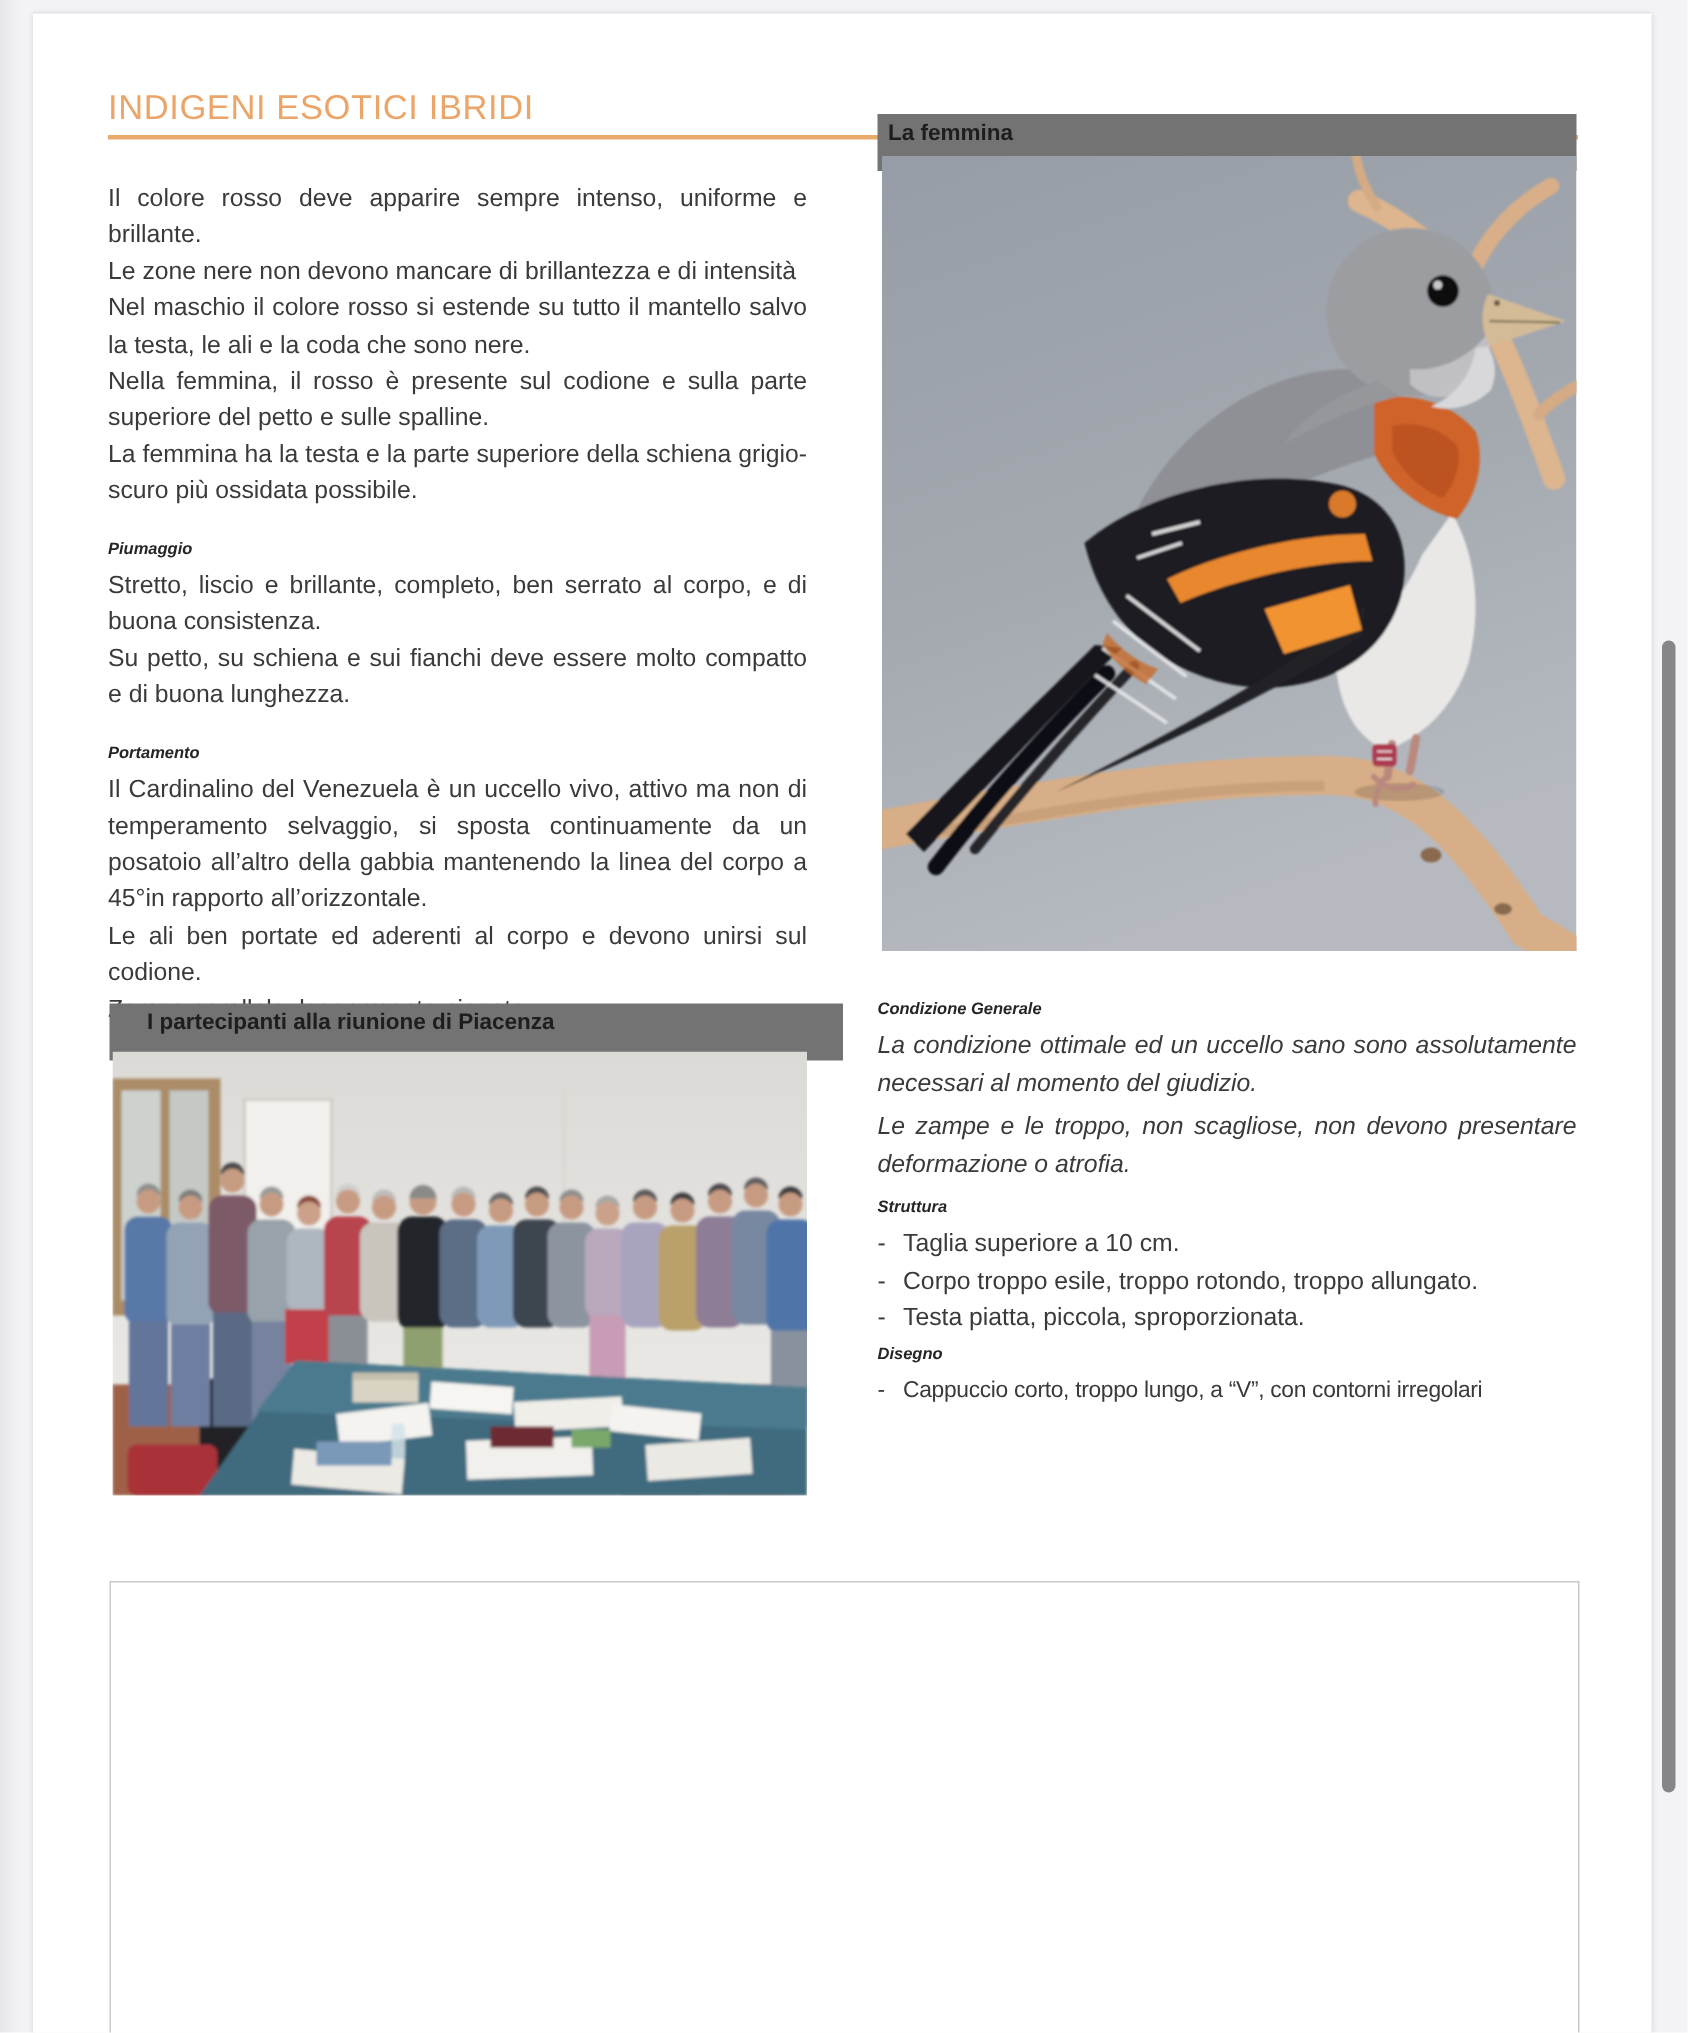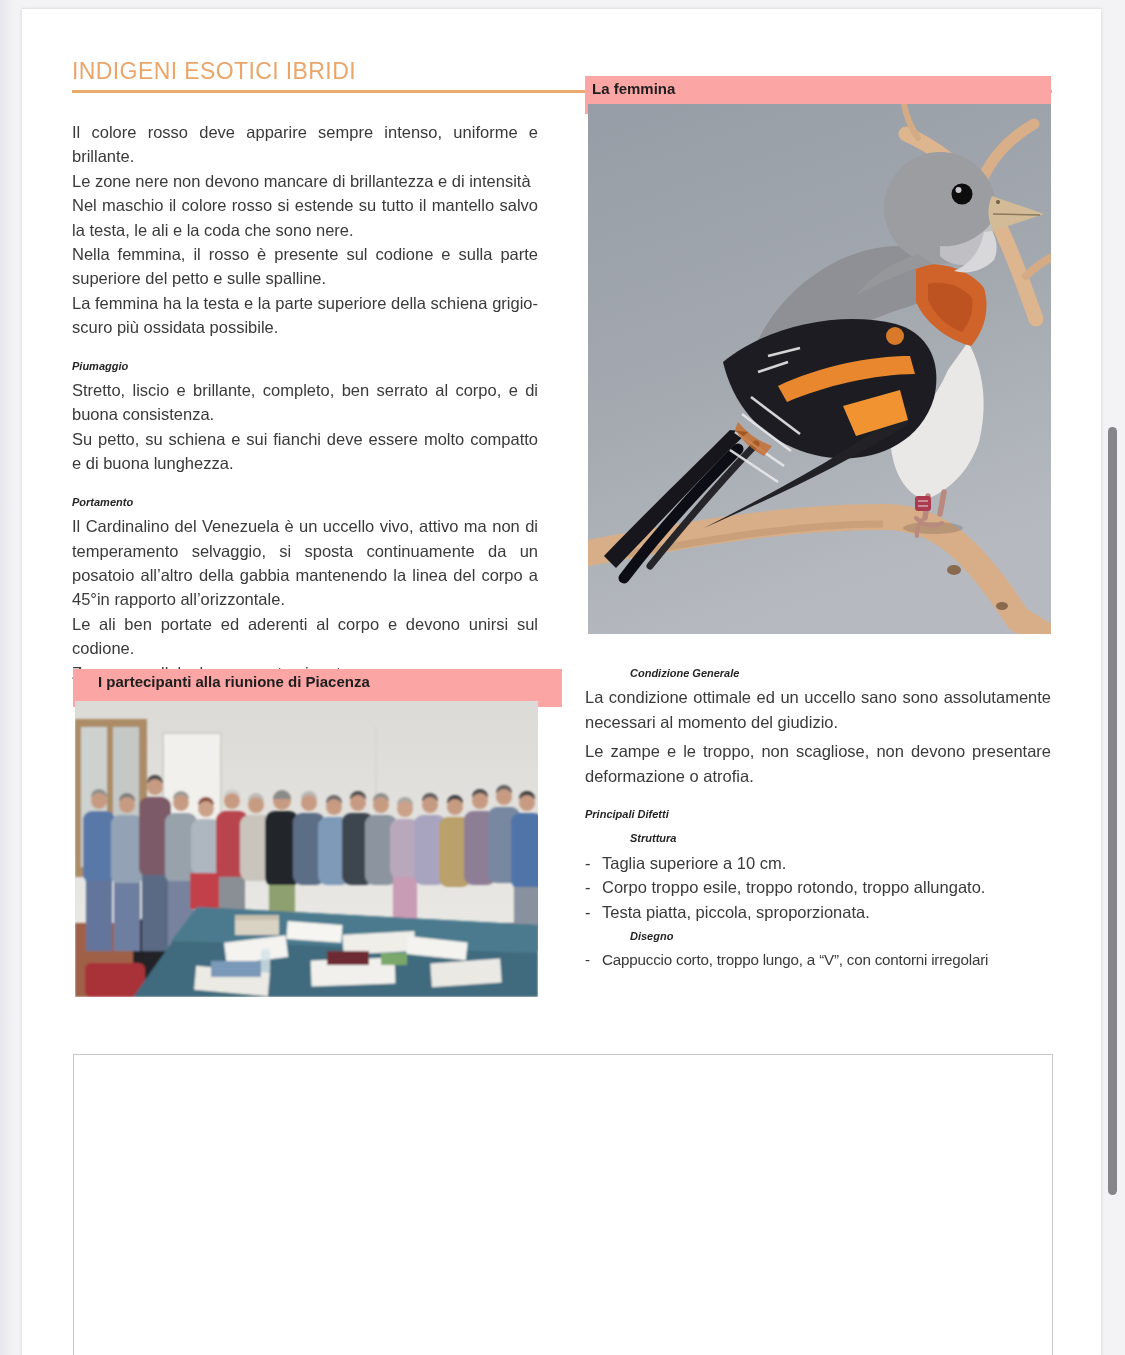--- a/index.html
+++ b/index.html
@@ -17,34 +17,34 @@
   
   .header{position:absolute;left:50px;top:13px;width:980px;margin-top:36px;}
   .header h1{
     margin:0;font-size:23px;font-weight:normal;letter-spacing:.4px;
     color:#eba569;line-height:26px;
   }
   .header .rule{height:2.5px;background:#e9aa6c;margin-top:6px;}
   
   .textcol{position:absolute;width:466px;font-size:16.5px;line-height:24.4px;color:#3a3a3a;}
   .textcol p{margin:0;text-align:justify;text-justify:inter-word;}
-  .textcol p.gap{margin-bottom:5px;}
+  .textcol p.gap{margin-bottom:5px;font-style:italic;}
   .textcol h2{
     margin:14px 0 0 0;font-size:11px;line-height:24.4px;
     font-weight:bold;font-style:italic;color:#252525;
   }
-  .textcol h2.tight{margin-top:0;margin-left:45px;}
+  .textcol h2.tight{margin-top:0;}
   #left-text{left:50px;top:63px;margin-top:48px;}
   #right-text{left:563px;top:652px;}
   .li{display:flex;align-items:flex-start;}
   .li .dash{flex:none;width:17px;}
   .li.condensed{font-size:15.2px;letter-spacing:-.2px;white-space:nowrap;}
   
   .cap-bar{
-    position:absolute;height:38px;background:#fca5a5;
+    position:absolute;height:38px;background:#737373;
     font-size:15px;font-weight:bold;color:#1e1e1e;line-height:26px;
   }
   #left-cap{left:51px;top:660px;width:489px;padding-left:0;}
   #left-cap span{padding-left:25px;}
   #right-cap{left:563px;top:67px;width:466px;}
   #right-cap span{padding-left:7px;}
   
   .photo{position:absolute;display:block;}
   #bird-photo{left:566px;top:95px;width:463px;height:530px;}
   #group-photo{left:53px;top:692px;width:463px;height:296px;}
@@ -312,21 +312,20 @@
       <rect x="327" y="392" width="16" height="15" rx="3" fill="#ad3a50"></rect>
       <path d="M330,397 L340,397 M330,402 L340,402" stroke="#e7d9dc" stroke-width="1.2"></path>
       <path d="M328,414 C336,422 346,424 354,419 M334,416 C330,422 328,427 329,432" stroke="#b9897e" stroke-width="4" fill="none" stroke-linecap="round"></path>
     </g>
   </svg>
 
   <div class="textcol" id="right-text">
     <h2 class="tight">Condizione Generale</h2>
     <p class="gap">La condizione ottimale ed un uccello sano sono assolutamente necessari al momento del giudizio.</p>
     <p class="gap">Le zampe e le troppo, non scagliose, non devono presentare deformazione o atrofia.</p>
-    <h2>Principali Difetti</h2>
     <h2 class="tight">Struttura</h2>
     <div class="li">
       <span class="dash">-</span>
       <span>Taglia superiore a 10 cm.</span>
     </div>
     <div class="li">
       <span class="dash">-</span>
       <span>Corpo troppo esile, troppo rotondo, troppo allungato.</span>
     </div>
     <div class="li">

